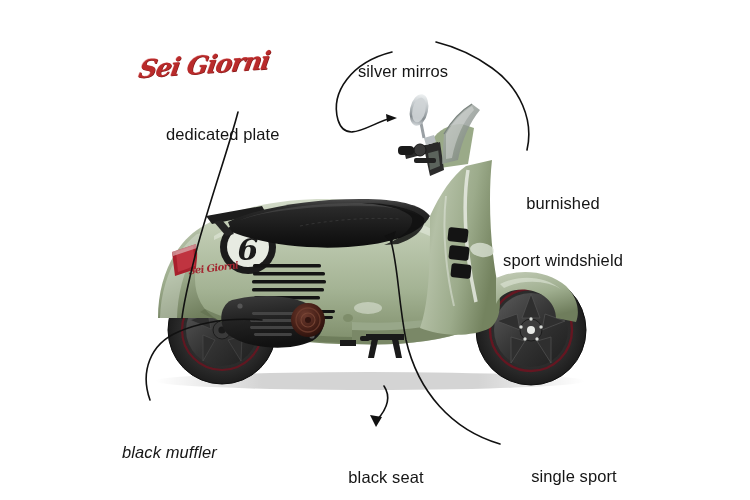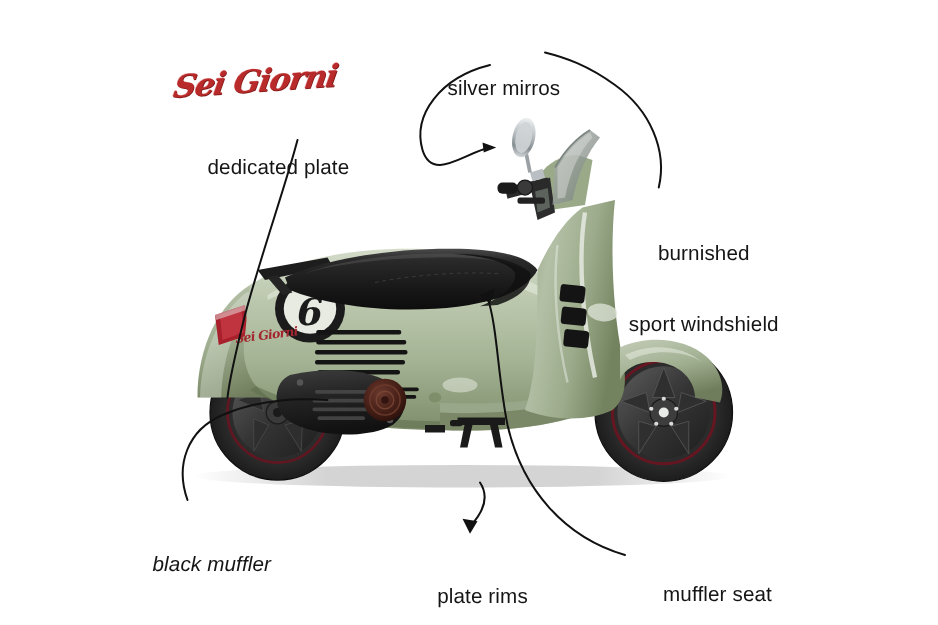--- a/index.html
+++ b/index.html
@@ -342,22 +342,22 @@
   <div class="label center" id="lbl-burnished">
     <span class="ln">burnished</span>
     <span class="ln">sport windshield</span>
   </div>
 
   <div class="label" id="lbl-black-muffler">
     <span class="ln">black muffler</span>
   </div>
 
   <div class="label center" id="lbl-black-rims">
-    <span class="ln">plate rims</span>
+    <span class="ln">black seat</span>
     
   </div>
 
   <div class="label center" id="lbl-single-seat">
-    <span class="ln">muffler seat</span>
+    <span class="ln">single sport</span>
     
   </div>
 
 </div>
 
 </body></html>

